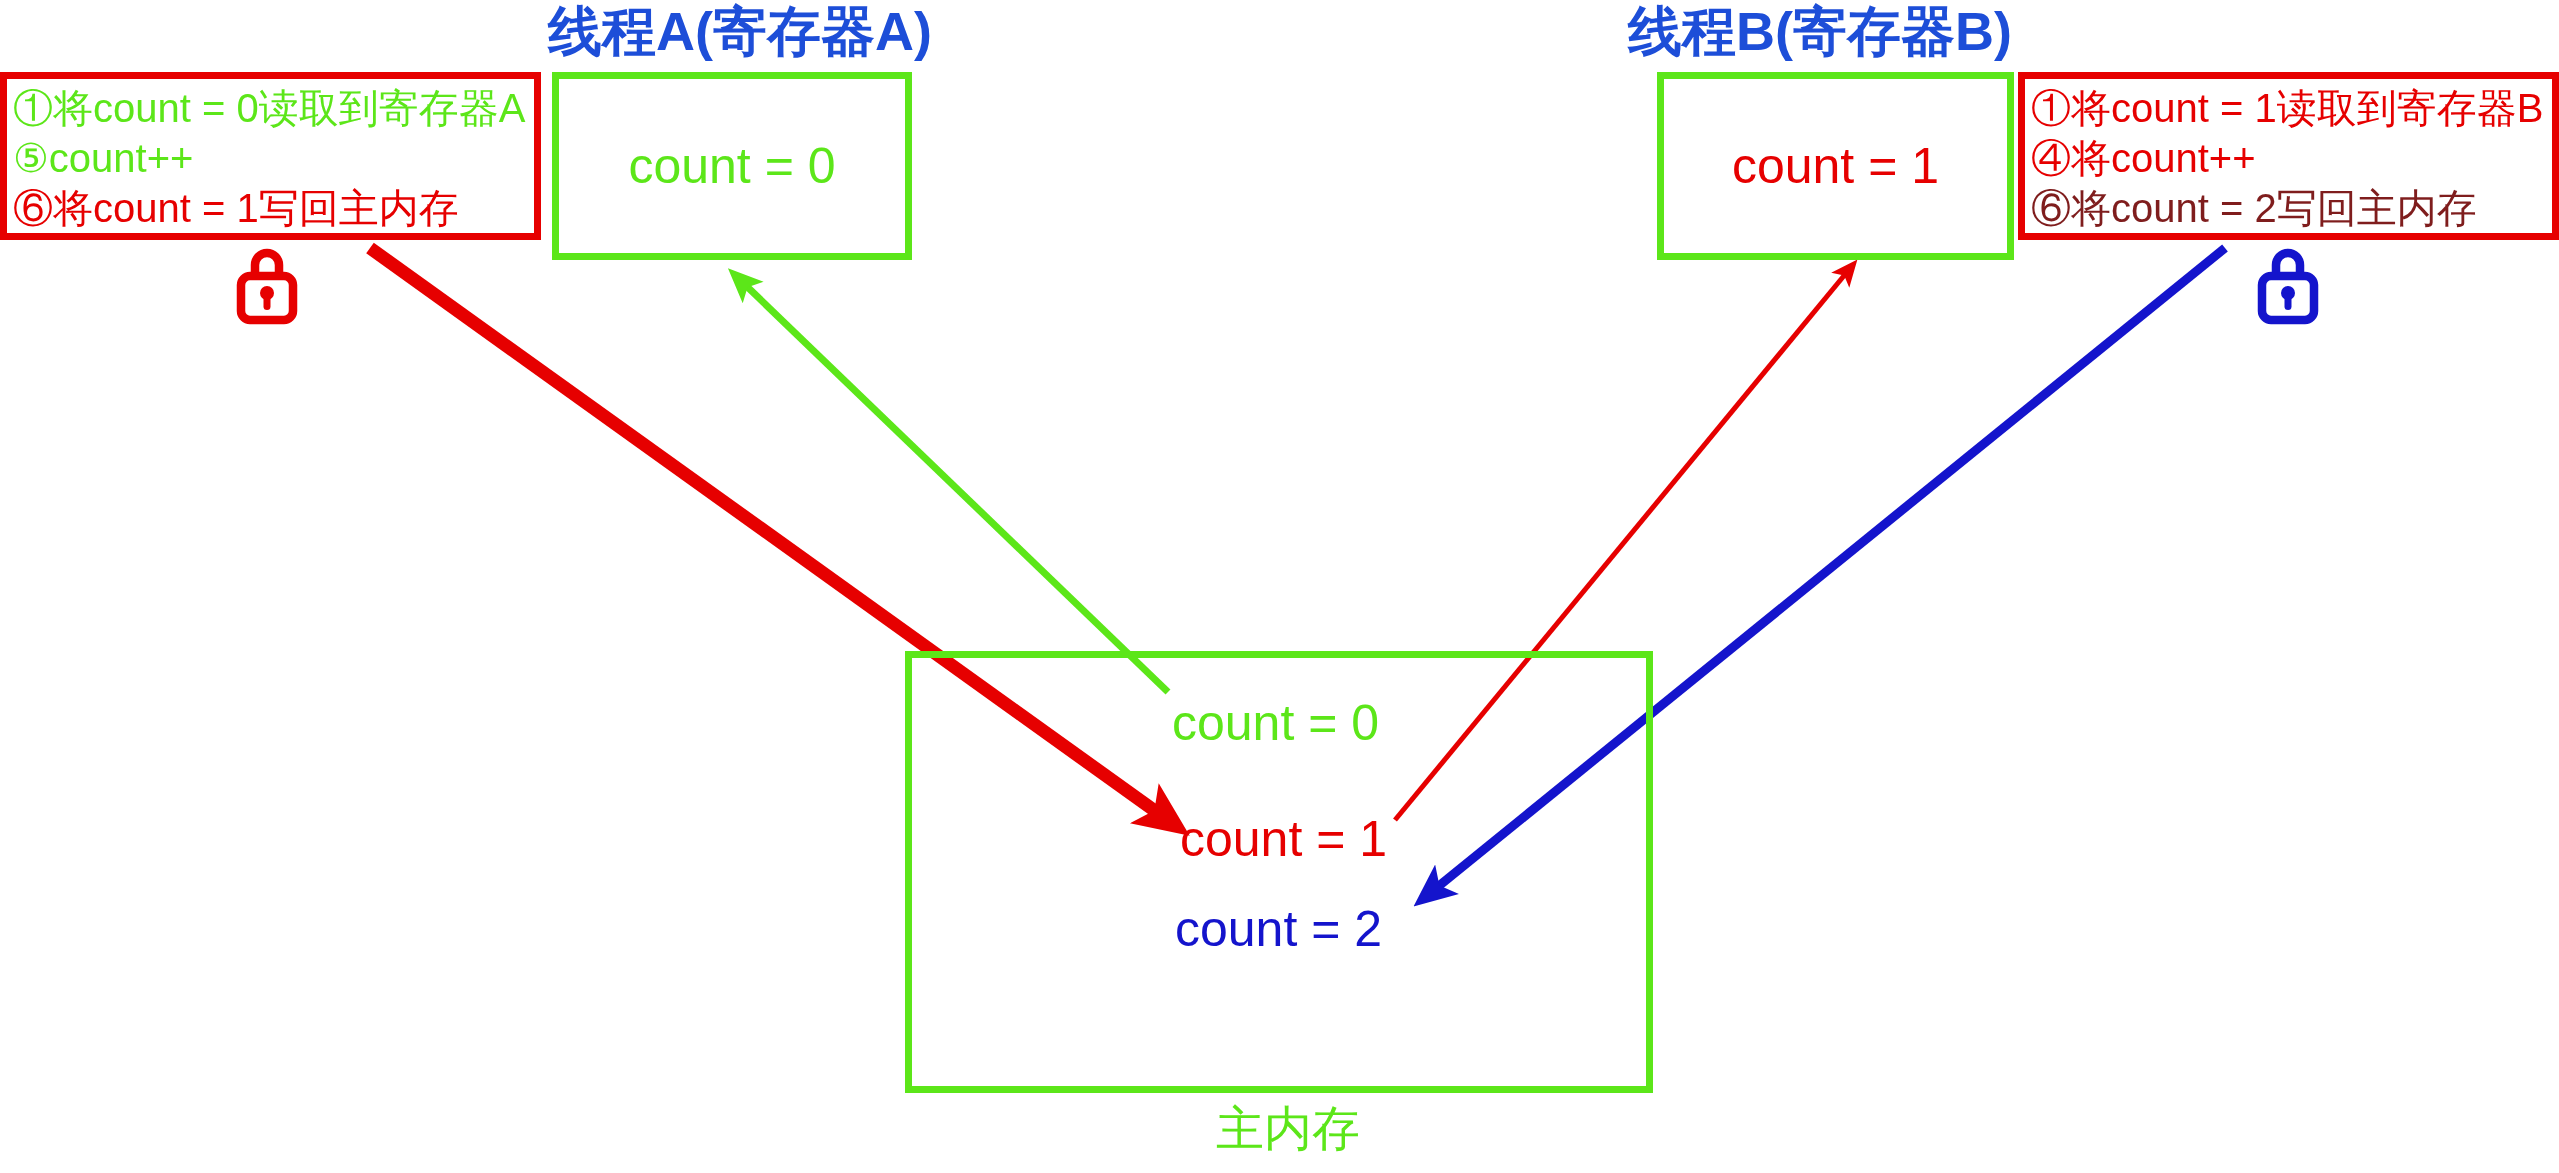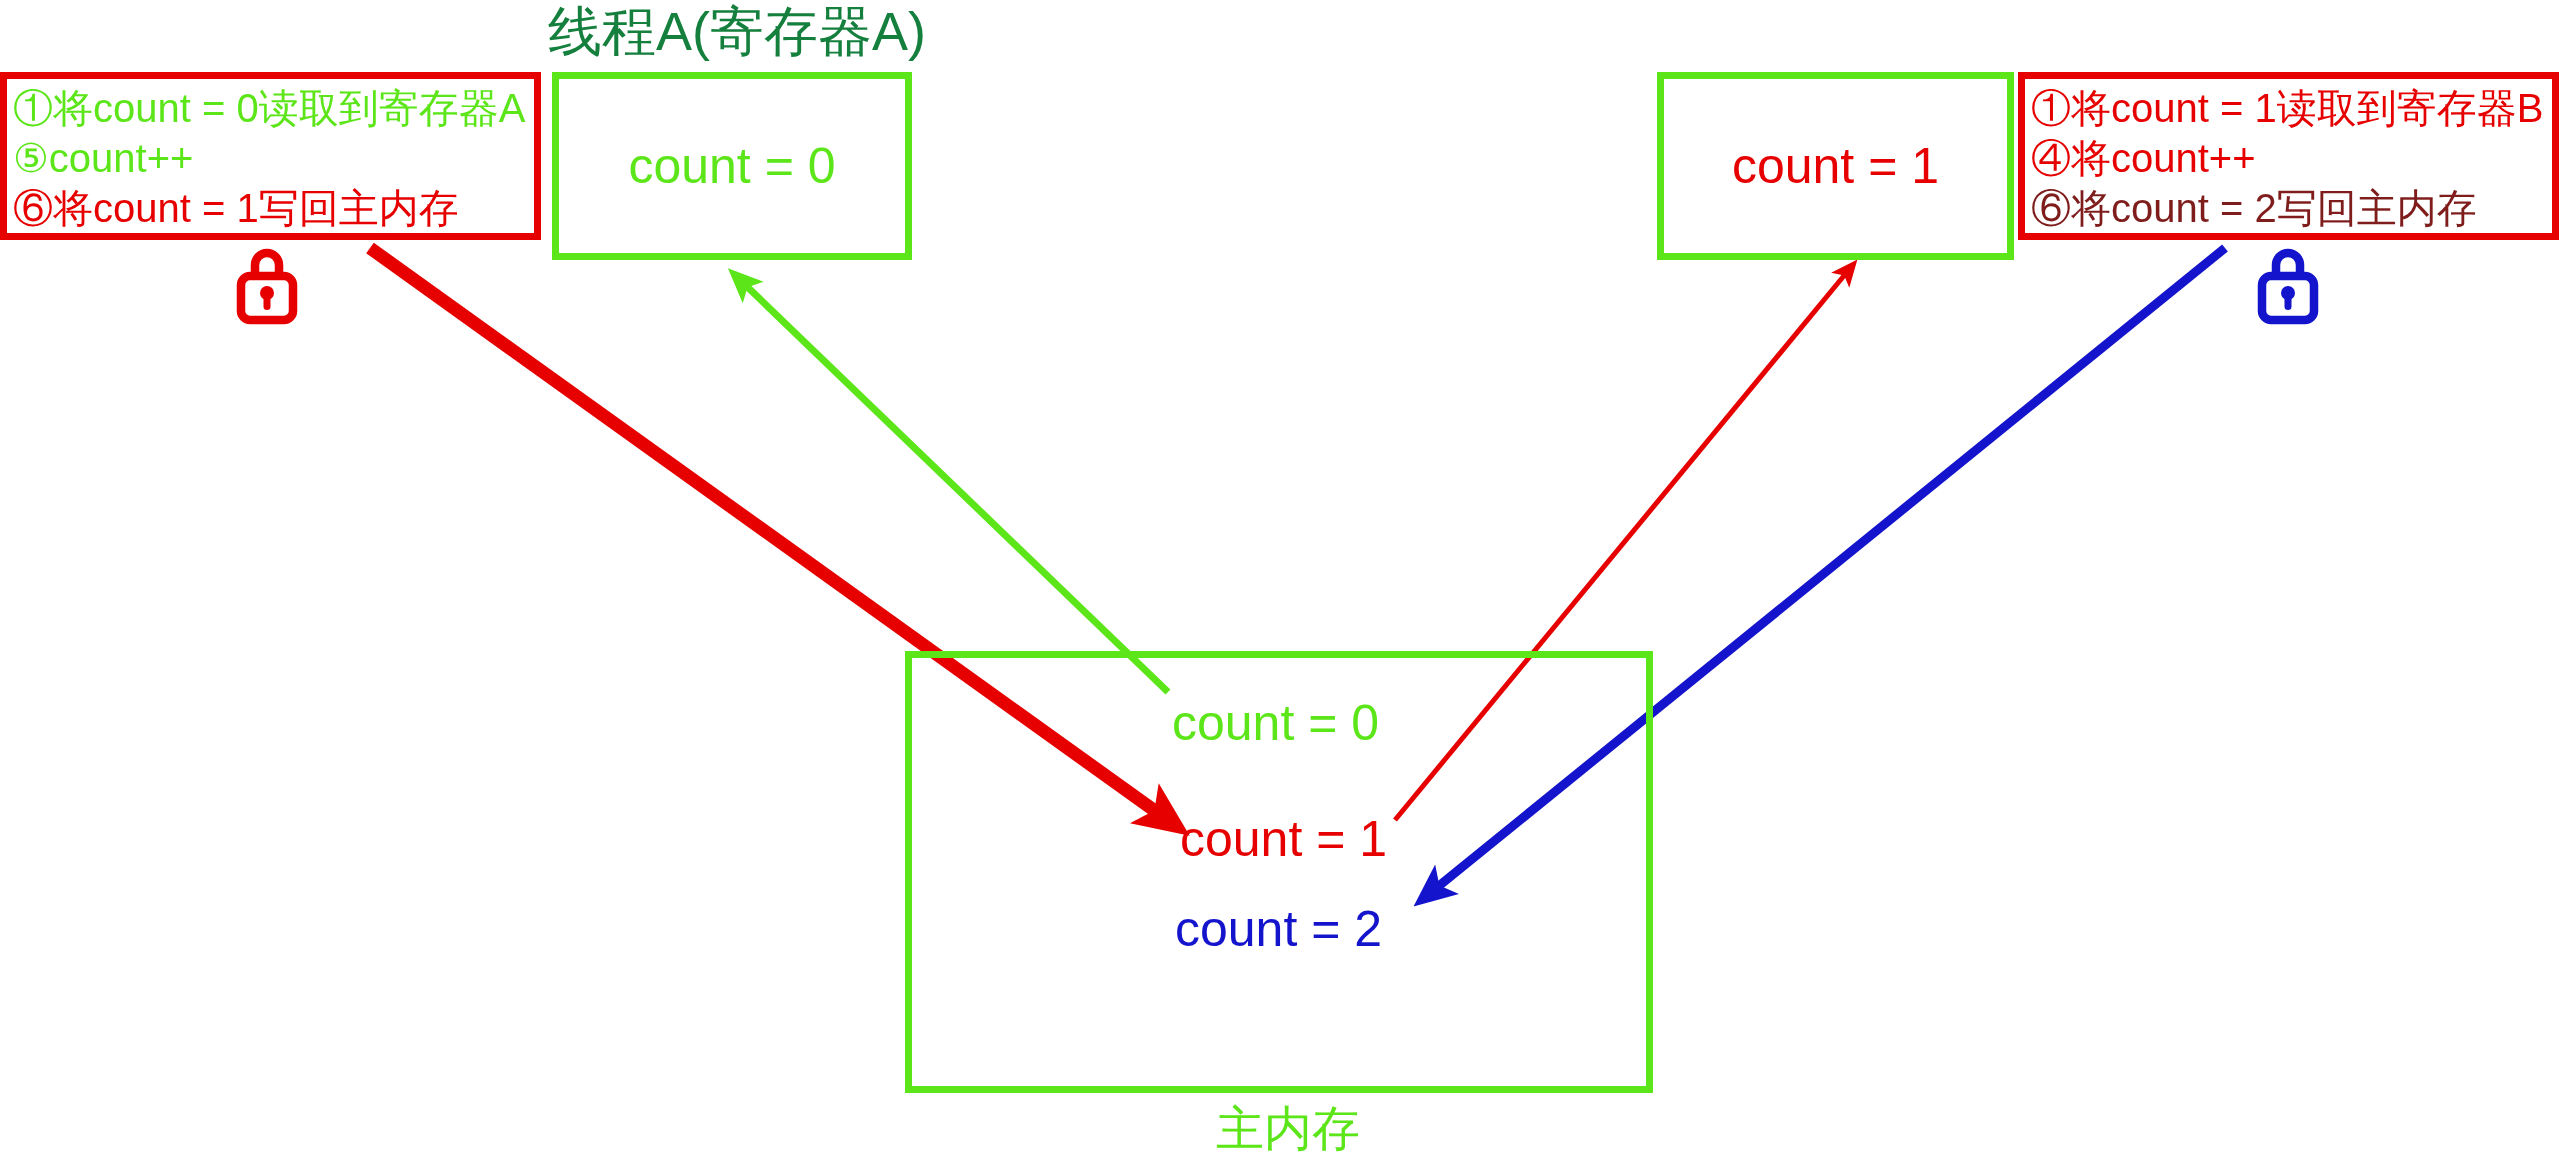--- a/index.html
+++ b/index.html
@@ -21,23 +21,24 @@
     top: 0;
     width: 2559px;
     height: 1173px;
     pointer-events: none;
   }
 
   
   .thread-title {
     position: absolute;
     font-size: 54px;
-    color: #15803d;
-    white-space: nowrap;
-    line-height: 1;
+    color: #1d4ed8;
+    white-space: nowrap;
+    line-height: 1;
+    font-weight: bold;
   }
   #thread-a-title { left: 548px; top: 4px; }
   #thread-b-title { left: 1628px; top: 4px; }
 
   
   .register-box {
     position: absolute;
     border: 7px solid #5ce619;
     background: #ffffff;
     box-sizing: border-box;
@@ -161,20 +162,21 @@
 
   <div class="lock-icon" id="lock-a">
     <svg width="70" height="86" viewBox="0 0 70 86">
       <path d="M23 34 V22 a12 12 0 0 1 24 0 V34" fill="none" stroke="#e60000" stroke-width="8.5"></path>
       <rect x="9" y="33" width="52" height="44" rx="9" ry="9" fill="none" stroke="#e60000" stroke-width="8.5"></rect>
       <circle cx="35" cy="50" r="7" fill="#e60000"></circle>
       <rect x="31.5" y="50" width="7" height="17" rx="3.5" fill="#e60000"></rect>
     </svg>
   </div>
 
+  <div class="thread-title" id="thread-b-title">线程B(寄存器B)</div>
 
   <div class="register-box" id="register-b-box">
     <span class="register-value" id="register-b-value">count = 1</span>
   </div>
 
   <div class="note-box" id="right-note-box">
     <div class="note-line note-red">①将count = 1读取到寄存器B</div>
     <div class="note-line note-red">④将count++</div>
     <div class="note-line note-blue">⑥将count = 2写回主内存</div>
   </div>

